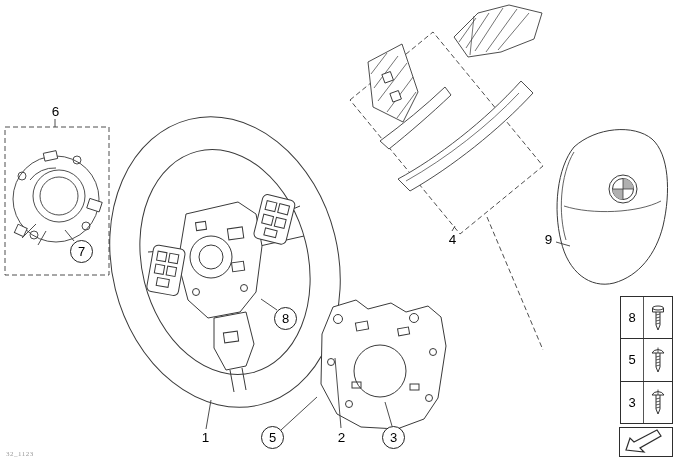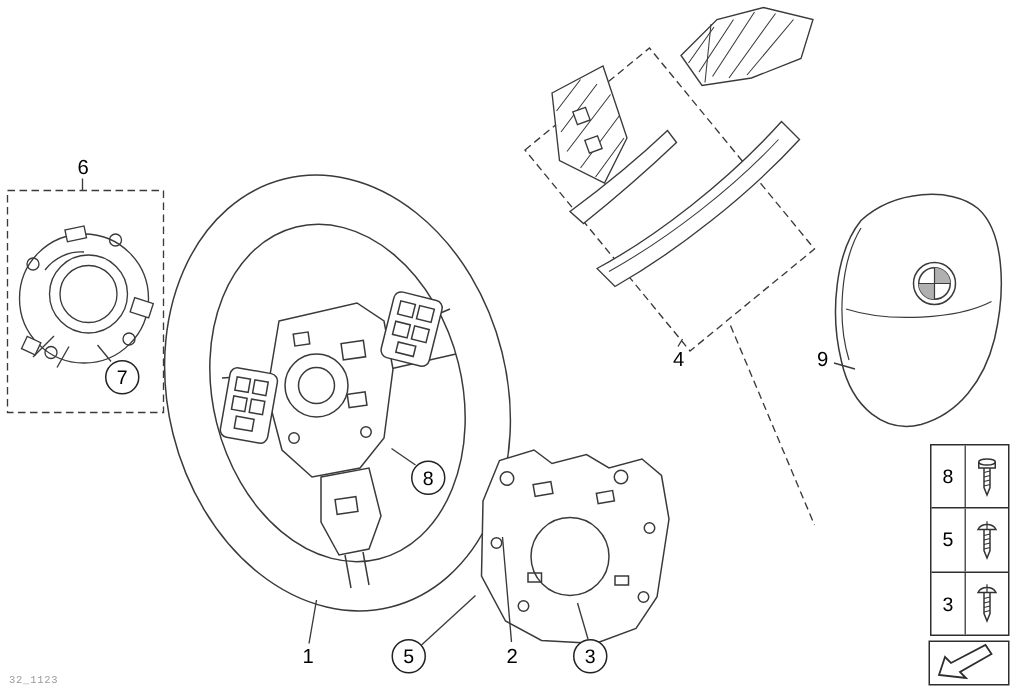--- a/index.html
+++ b/index.html
@@ -14,21 +14,21 @@
             border:1.4px solid #2e2e2e;background:#fff;display:flex;flex-direction:column;box-sizing:border-box;}
   .hw-row{flex:1;display:flex;align-items:stretch;cursor:pointer;}
   .hw-row + .hw-row{border-top:1.3px solid #2e2e2e;}
   .hw-num{width:22px;display:flex;align-items:center;justify-content:center;
           font-size:13px;color:#000;border-right:1px solid #555;}
   .hw-ic{flex:1;display:flex;align-items:center;justify-content:center;}
   .arrow-box{position:absolute;left:619px;top:427px;width:54px;height:30px;
              border:1.4px solid #2e2e2e;background:#fff;box-sizing:border-box;cursor:pointer;
              display:flex;align-items:center;justify-content:center;}
   .part-code{position:absolute;left:6px;top:450px;font-size:7px;color:#999;
-             font-family:Liberation Mono, monospace;letter-spacing:.5px;}
+             font-family:Liberation Serif, serif;letter-spacing:.5px;}
 </style>
 </head>
 <body>
 
 <div class="stage">
 
   <svg class="linework" width="680" height="461" viewBox="0 0 680 461">
 
     <g stroke="#3a3a3a" stroke-width="0.9" fill="none" stroke-dasharray="5 3">
       <rect x="5" y="127" width="104" height="148"></rect>

